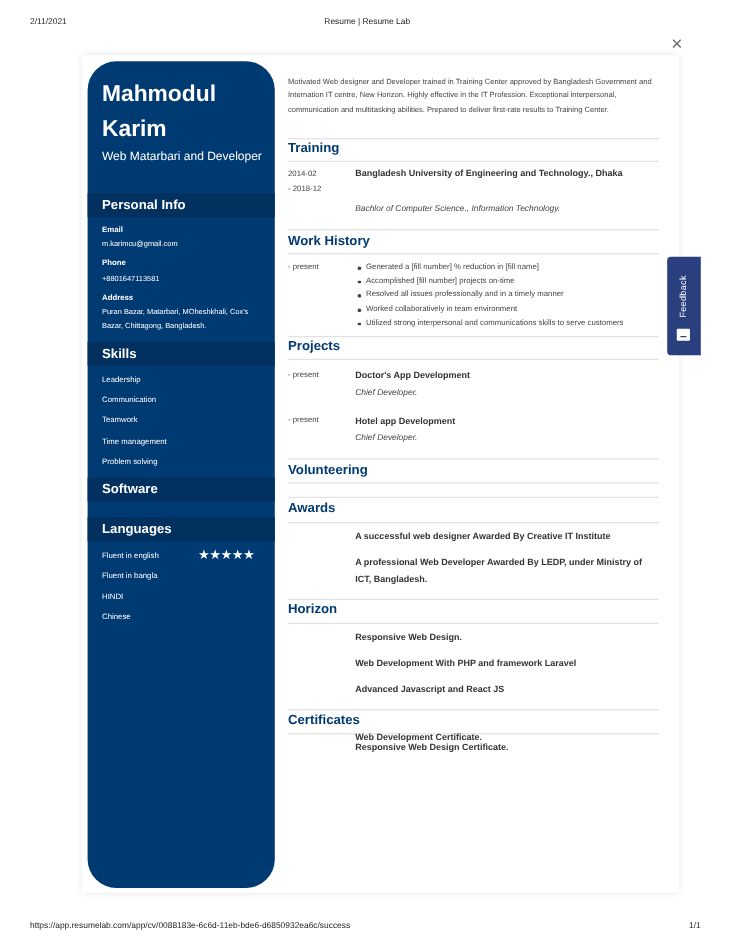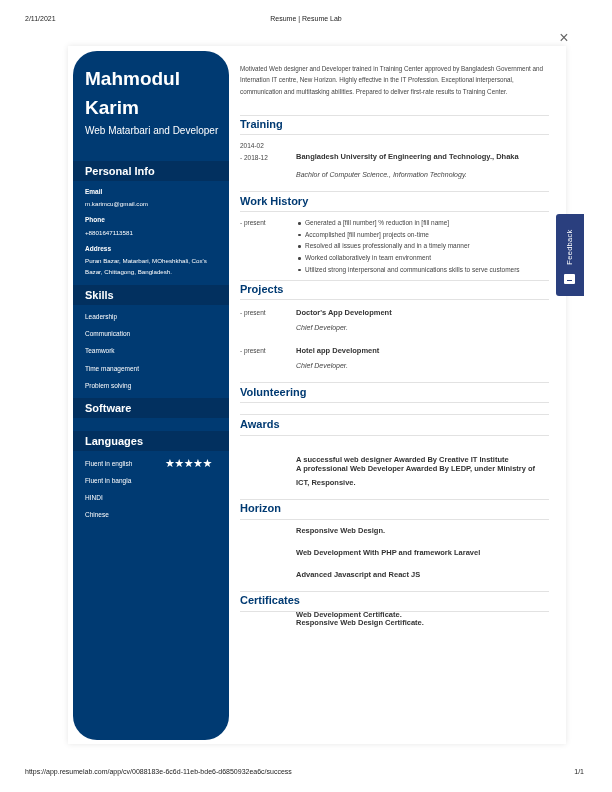--- a/index.html
+++ b/index.html
@@ -92,21 +92,21 @@
 </div>
 
 <div class="main">
   <div class="summary">Motivated Web designer and Developer trained in Training Center approved by Bangladesh Government and Internation IT centre, New Horizon. Highly effective in the IT Profession. Exceptional interpersonal, communication and multitasking abilities. Prepared to deliver first-rate results to Training Center.</div>
 
   <div class="rule" style="top:64px;"></div>
   <div class="section-head" style="top:67px;">Training</div>
   <div class="rule" style="top:83px;"></div>
   <div class="date" style="top:89px;">2014-02</div>
   <div class="date" style="top:101px;">- 2018-12</div>
-  <div class="entry-title" style="top:87px;margin-top:12px;">Bangladesh University of Engineering and Technology., Dhaka</div>
+  <div class="entry-title" style="top:87px;">Bangladesh University of Engineering and Technology., Dhaka</div>
   <div class="entry-sub" style="top:120px;">Bachlor of Computer Science., Information Technology.</div>
 
   <div class="rule" style="top:140px;"></div>
   <div class="section-head" style="top:144px;">Work History</div>
   <div class="rule" style="top:160px;"></div>
   <div class="date" style="top:166px;">- present</div>
   <ul class="bullets" style="top:166px;">
     <li>Generated a [fill number] % reduction in [fill name]</li>
     <li>Accomplished [fill number] projects on-time</li>
     <li>Resolved all issues professionally and in a timely manner</li>
@@ -124,22 +124,22 @@
   <div class="entry-title" style="top:293px;">Hotel app Development</div>
   <div class="entry-sub" style="top:311px;">Chief Developer.</div>
 
   <div class="rule" style="top:331px;"></div>
   <div class="section-head" style="top:335px;">Volunteering</div>
   <div class="rule" style="top:351px;"></div>
 
   <div class="rule" style="top:363px;"></div>
   <div class="section-head" style="top:367px;text-align:right;">Awards</div>
   <div class="rule" style="top:384px;"></div>
-  <div class="entry-title" style="top:389px;margin-top:13px;">A successful web designer Awarded By Creative IT Institute</div>
-  <div class="entry-title" style="top:411px;">A professional Web Developer Awarded By LEDP, under Ministry of ICT, Responsive.</div>
+  <div class="entry-title" style="top:389px;">A successful web designer Awarded By Creative IT Institute</div>
+  <div class="entry-title" style="top:411px;">A professional Web Developer Awarded By LEDP, under Ministry of ICT, Bangladesh.</div>
 
   <div class="rule" style="top:448px;"></div>
   <div class="section-head" style="top:451px;">Horizon</div>
   <div class="rule" style="top:468px;"></div>
   <div class="entry-title" style="top:473px;">Responsive Web Design.</div>
   <div class="entry-title" style="top:495px;">Web Development With PHP and framework Laravel</div>
   <div class="entry-title" style="top:517px;">Advanced Javascript and React JS</div>
 
   <div class="rule" style="top:540px;"></div>
   <div class="section-head" style="top:543px;">Certificates</div>

